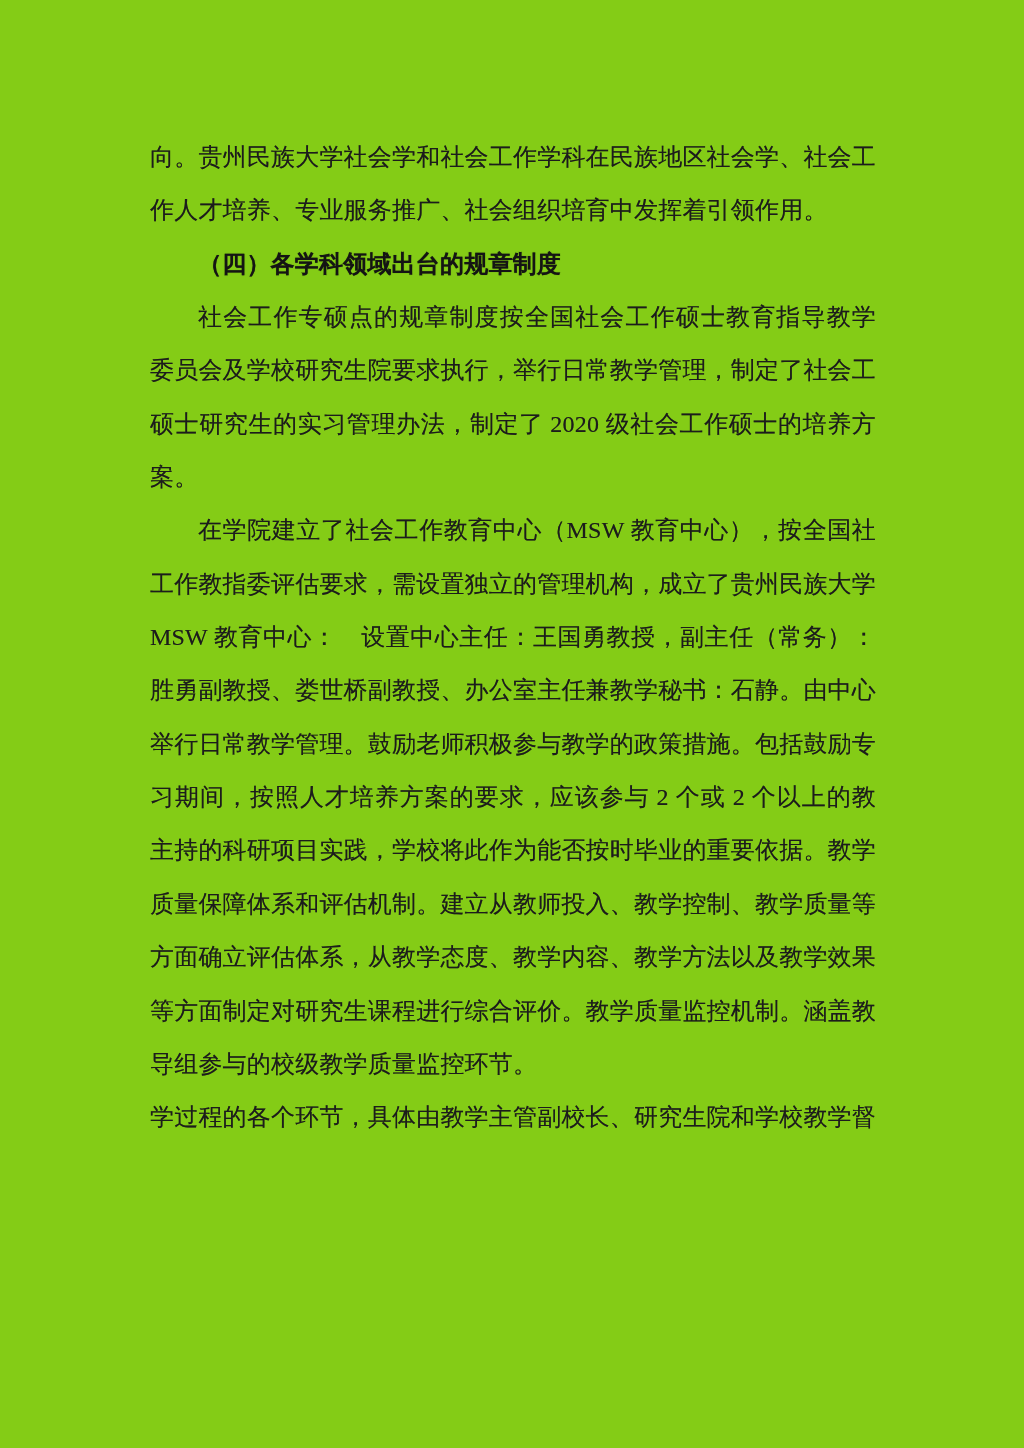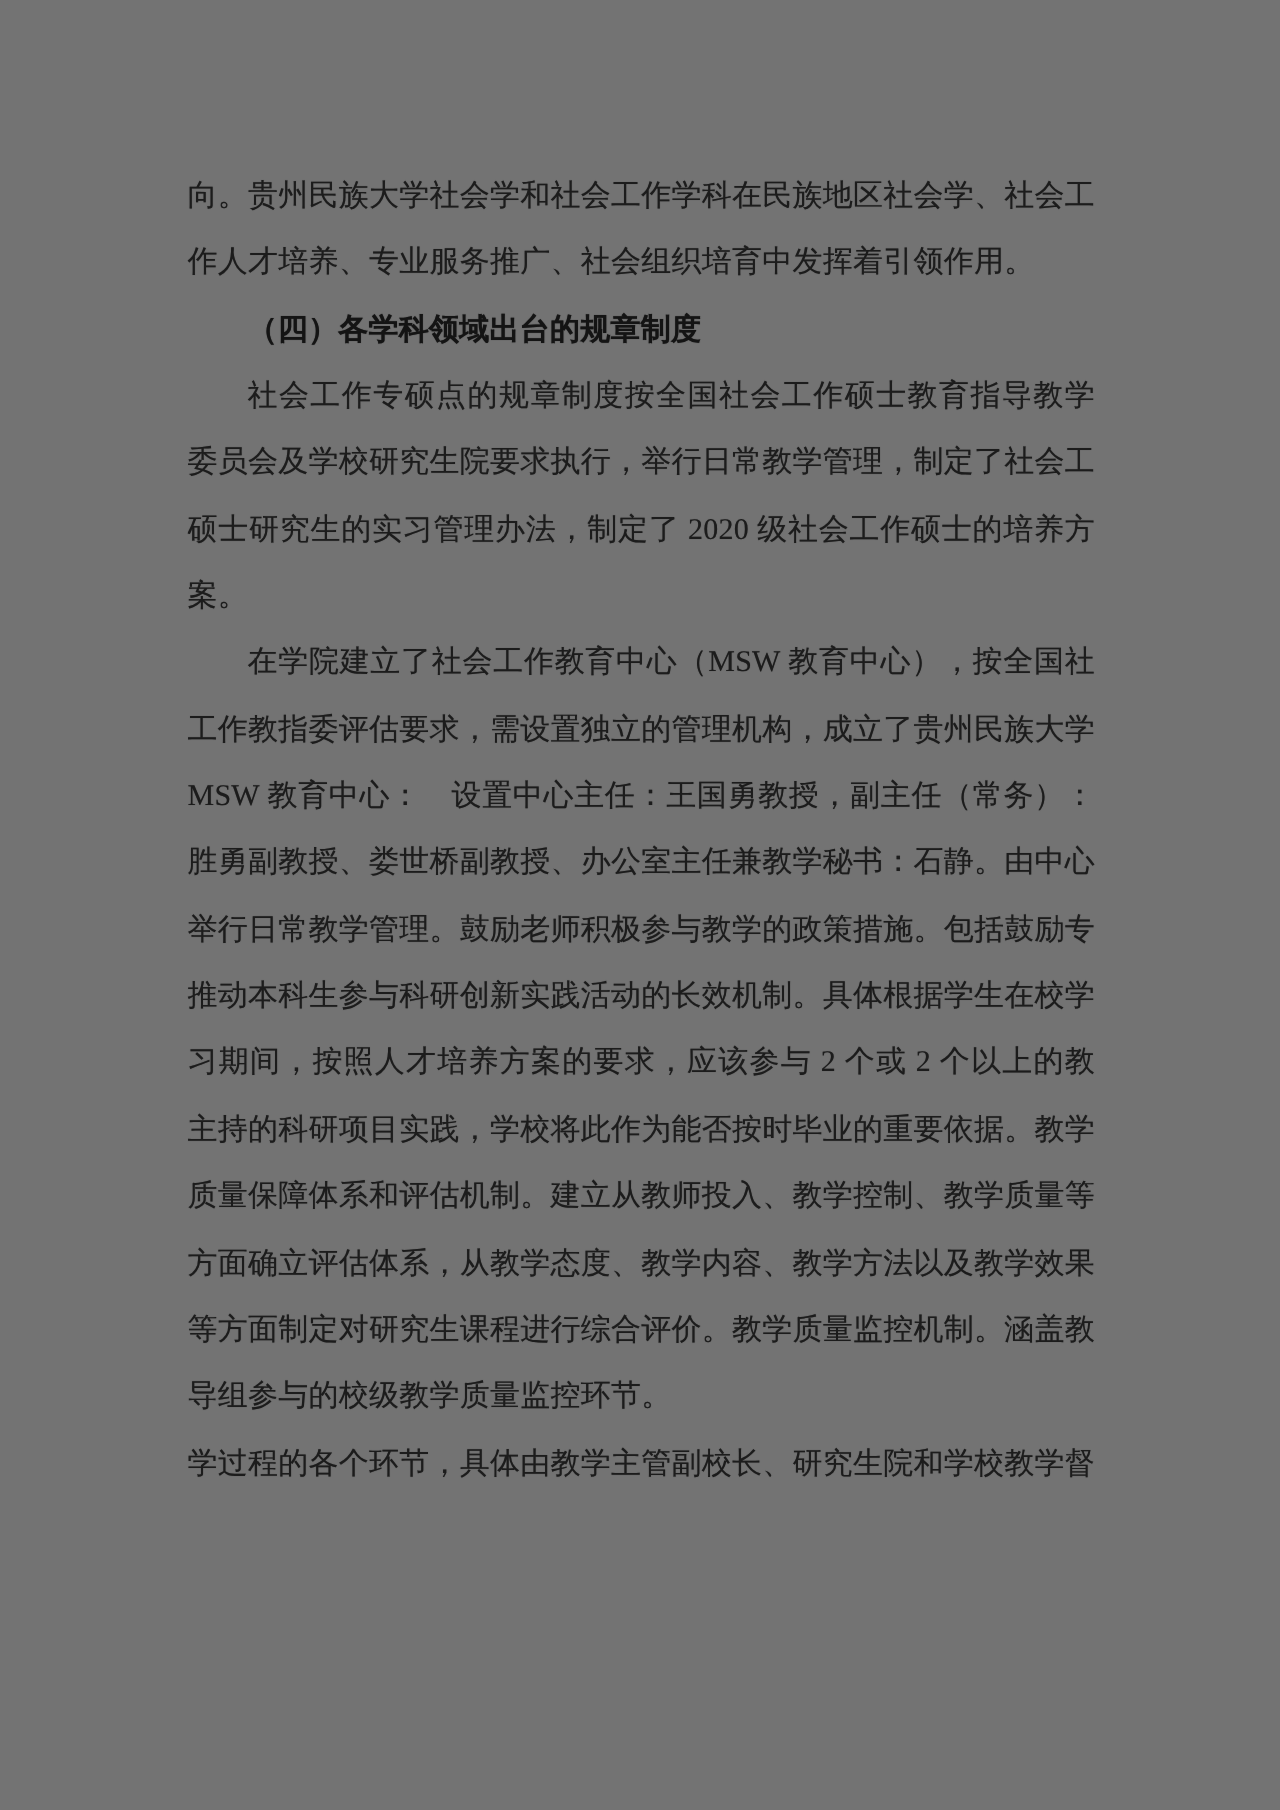--- a/index.html
+++ b/index.html
@@ -4,21 +4,21 @@
 <style>
   html, body {
     margin: 0;
     padding: 0;
     background: #ffffff;
   }
   .page {
     position: relative;
     width: 1024px;
     height: 1448px;
-    background: #737373;
+    background: #84cc16;
     overflow: hidden;
     font-family: "Liberation Serif", "DejaVu Serif", serif;
   }
   .text-block {
     position: absolute;
     left: 150px;
     top: 131px;
     width: 726px;
   }
   .line {
@@ -64,21 +64,20 @@
       <div class="line heading">（四）各学科领域出台的规章制度</div>
       <div class="line fill indent">社会工作专硕点的规章制度按全国社会工作硕士教育指导教学</div>
       <div class="line fill">委员会及学校研究生院要求执行，举行日常教学管理，制定了社会工作</div>
       <div class="line fill">硕士研究生的实习管理办法，制定了 2020 级社会工作硕士的培养方</div>
       <div class="line end">案。</div>
       <div class="line fill indent">在学院建立了社会工作教育中心（MSW 教育中心），按全国社会</div>
       <div class="line fill">工作教指委评估要求，需设置独立的管理机构，成立了贵州民族大学</div>
       <div class="line fill">MSW 教育中心：　设置中心主任：王国勇教授，副主任（常务）：杨</div>
       <div class="line fill">胜勇副教授、娄世桥副教授、办公室主任兼教学秘书：石静。由中心</div>
       <div class="line fill">举行日常教学管理。鼓励老师积极参与教学的政策措施。包括鼓励专</div>
-      <div class="line fill">推动本科生参与科研创新实践活动的长效机制。具体根据学生在校学</div>
       <div class="line fill">习期间，按照人才培养方案的要求，应该参与 2 个或 2 个以上的教师</div>
       <div class="line fill">主持的科研项目实践，学校将此作为能否按时毕业的重要依据。教学</div>
       <div class="line fill">质量保障体系和评估机制。建立从教师投入、教学控制、教学质量等</div>
       <div class="line fill">方面确立评估体系，从教学态度、教学内容、教学方法以及教学效果</div>
       <div class="line fill">等方面制定对研究生课程进行综合评价。教学质量监控机制。涵盖教</div>
       <div class="line end">导组参与的校级教学质量监控环节。</div>
       <div class="line fill">学过程的各个环节，具体由教学主管副校长、研究生院和学校教学督</div>
     </div>
 </div>
 

